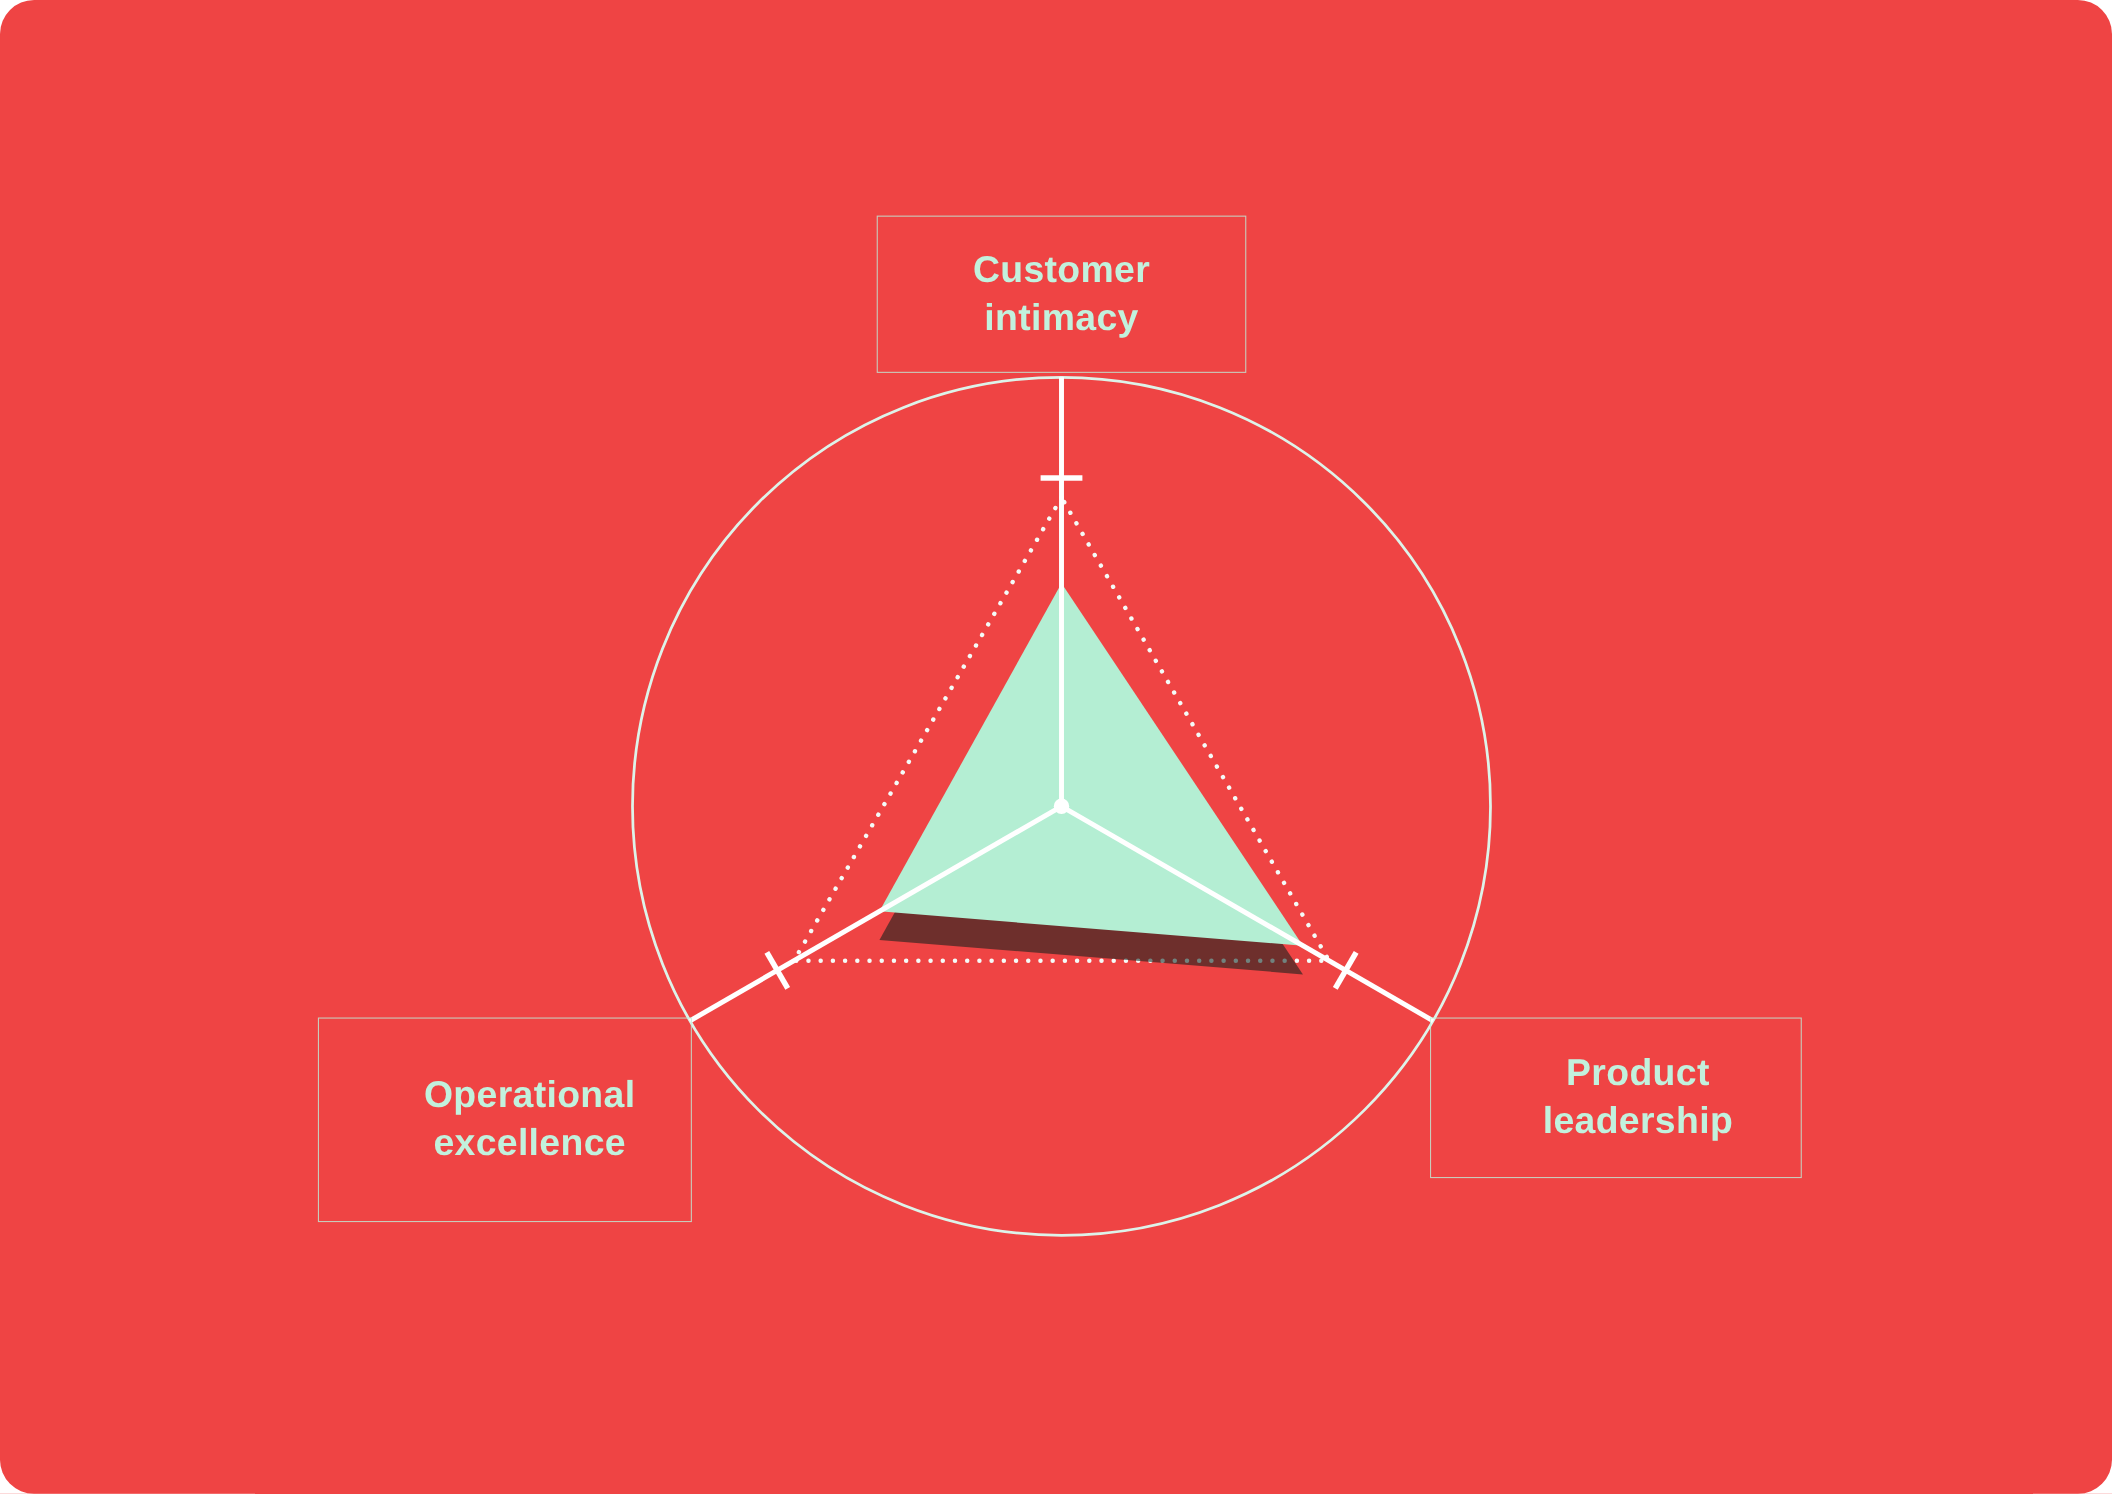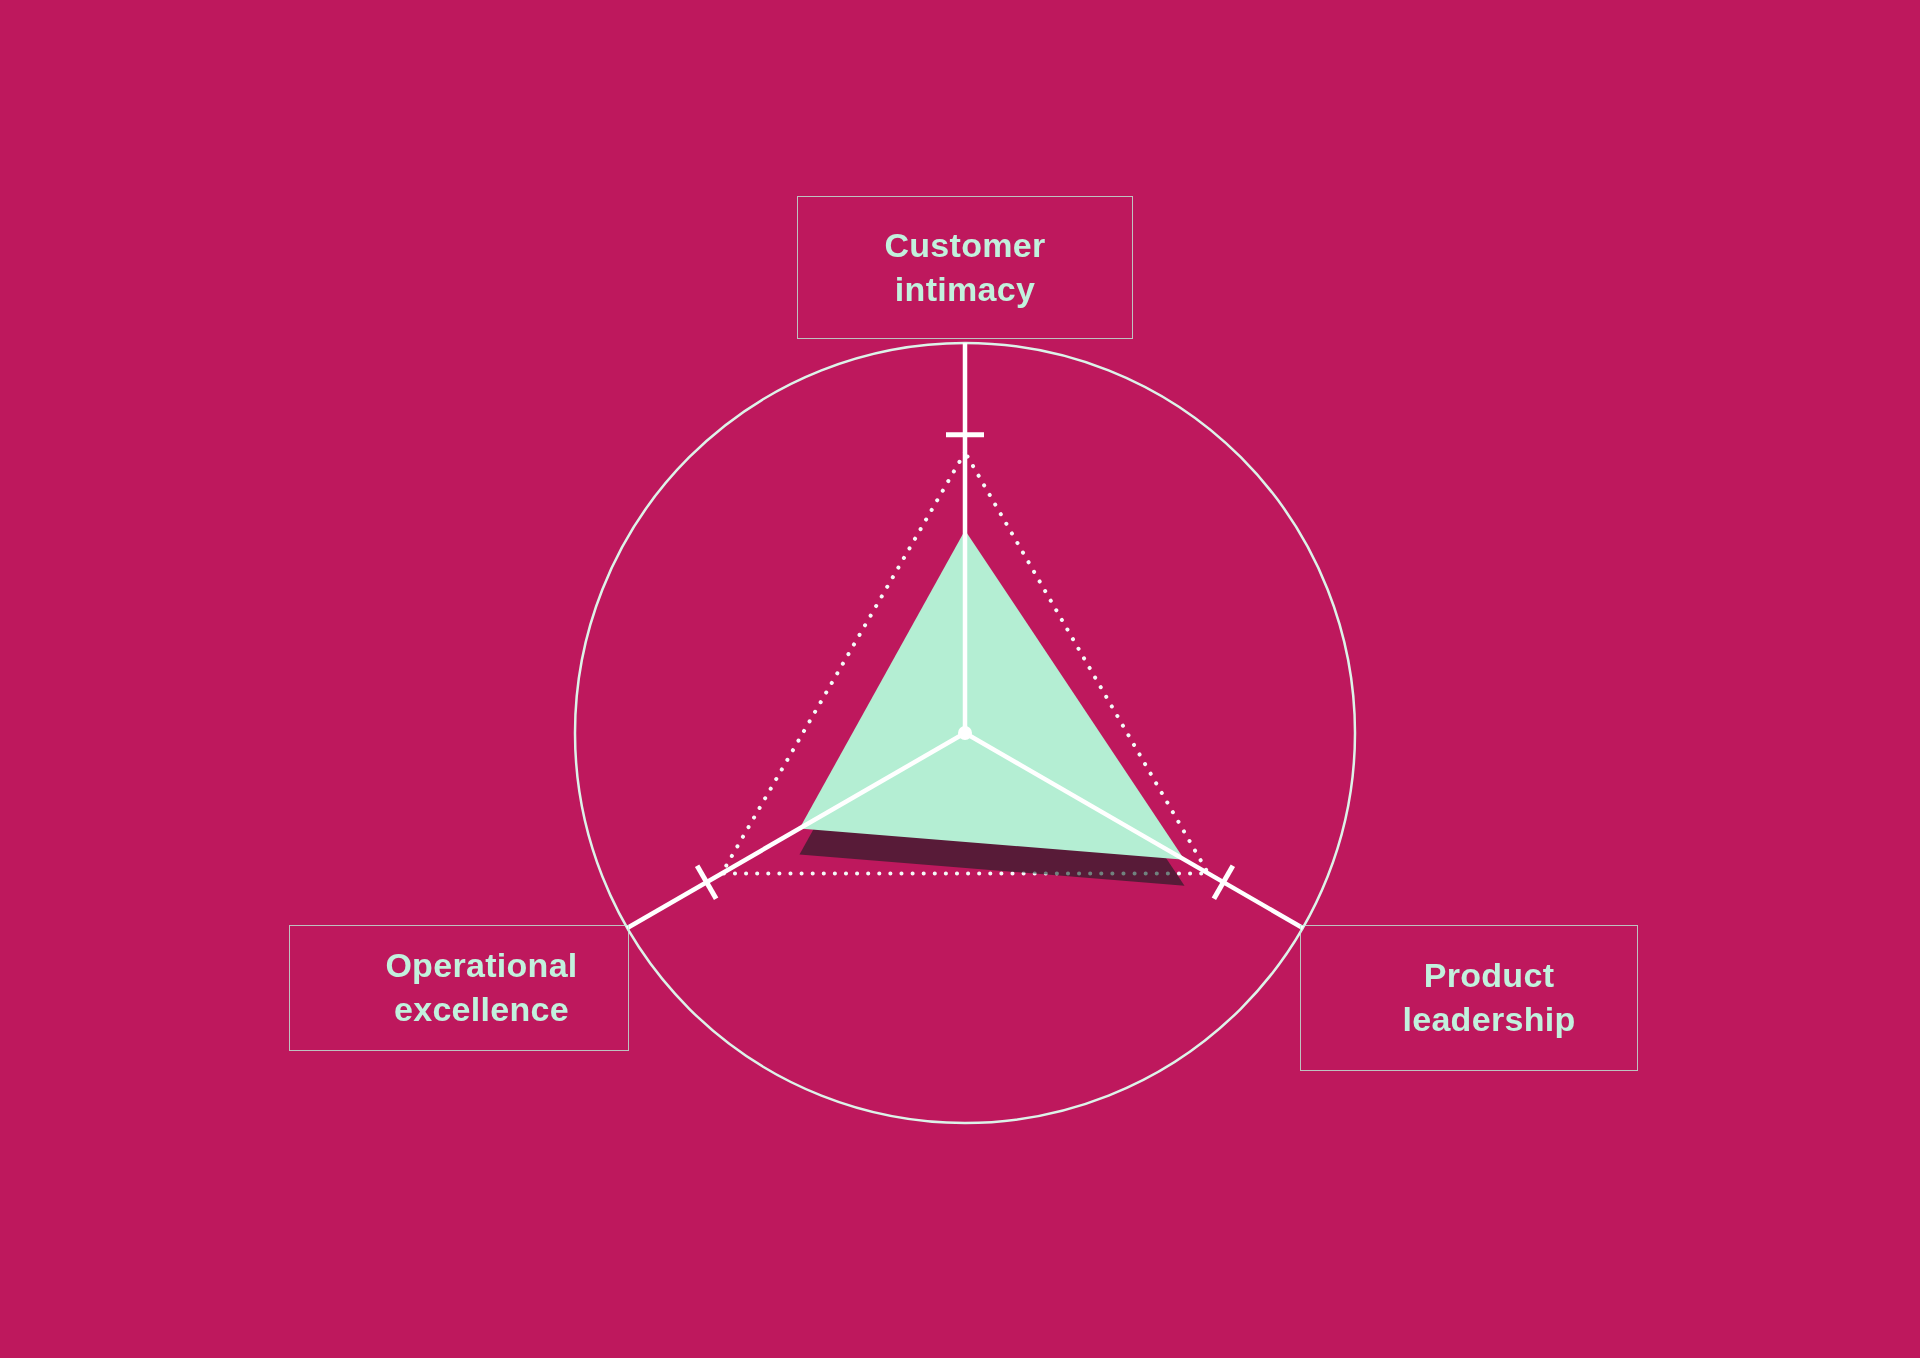--- a/index.html
+++ b/index.html
@@ -43,35 +43,35 @@
   .label-box--top {
     left: 797px;
     top: 196px;
     width: 336px;
     height: 143px;
   }
   .label-box--left {
     left: 289px;
     top: 925px;
     width: 340px;
-    height: 126px;
+    height: 186px;
     padding-left: 45px;
   }
   .label-box--right {
     left: 1300px;
     top: 925px;
     width: 338px;
     height: 146px;
     padding-left: 40px;
   }
 </style>
 </head>
 <body>
 
-<div class="canvas" style="background: #be185d;">
+<div class="canvas" style="background: #ef4444; border-radius: 31px;">
 
   <svg class="radar-svg" viewBox="0 0 1920 1358" xmlns="http://www.w3.org/2000/svg">
       <circle cx="965" cy="733" r="390" fill="none" stroke="#ddf3e9" stroke-width="2.5"></circle>
       <polygon points="965.0,452.2 721.8,873.4 1208.2,873.4" fill="none" stroke="#f4fbf8" stroke-width="4" stroke-linecap="round" stroke-dasharray="0.1 11"></polygon>
       <polygon points="965.0,530.2 799.5,828.5 1184.5,859.8" fill="rgba(4,31,25,0.55)" transform="translate(0 26)"></polygon>
       <polygon points="965.0,530.2 799.5,828.5 1184.5,859.8" fill="#b4eed3"></polygon>
       <line x1="965" y1="733" x2="965" y2="343" stroke="#ffffff" stroke-width="4.5" stroke-linecap="butt"></line>
       <line x1="965" y1="733" x2="627.250092524069" y2="928" stroke="#ffffff" stroke-width="4.5" stroke-linecap="butt"></line>
       <line x1="965" y1="733" x2="1302.749907475931" y2="928" stroke="#ffffff" stroke-width="4.5" stroke-linecap="butt"></line>
       <line x1="946" y1="434.65" x2="984" y2="434.65" stroke="#ffffff" stroke-width="5" stroke-linecap="butt"></line>

